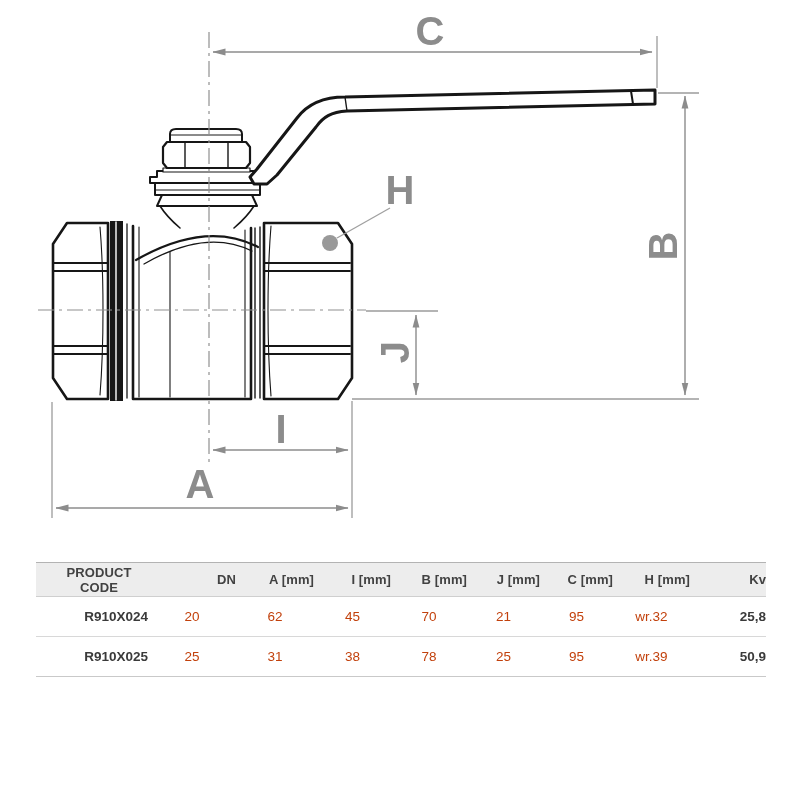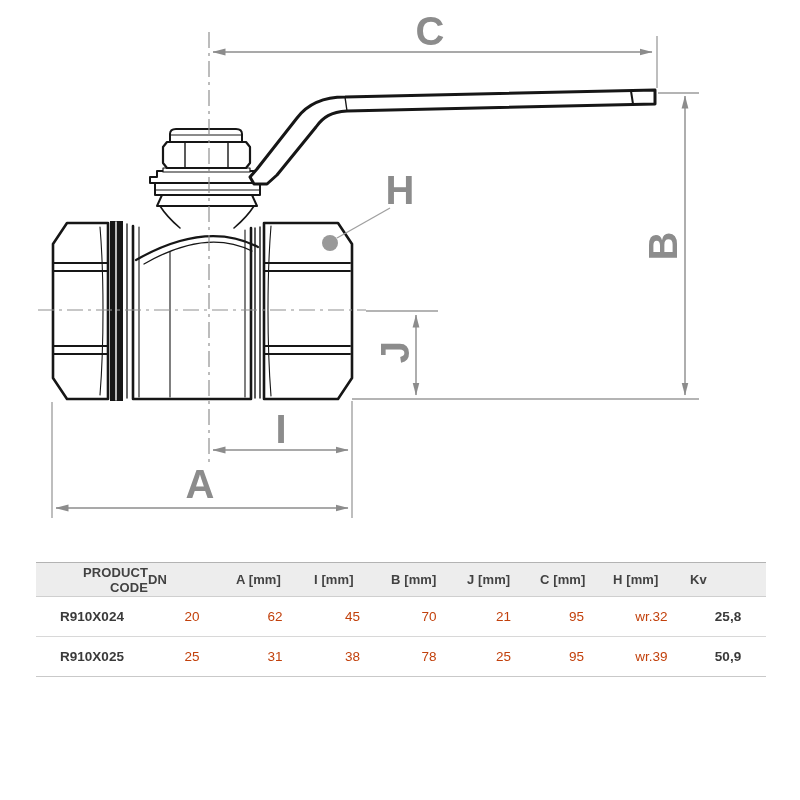--- a/index.html
+++ b/index.html
@@ -34,44 +34,45 @@
     table-layout: fixed;
     border-top: 1px solid #b3b3b3;
     border-bottom: 1px solid #c9c9c9;
   }
   table.specs thead th {
     background: #ededed;
     height: 33px;
     font-size: 13px;
     font-weight: bold;
     color: #424242;
-    text-align: left;
+    text-align: right;
     border-bottom: 1px solid #cfcfcf;
     padding: 0;
     letter-spacing: 0.1px;
   }
   table.specs thead th.first {
-    text-align: right;
+    text-align: center;
     padding-left: 14px;
     margin-top: 20px;
   }
   table.specs tbody td {
     height: 39px;
     font-size: 13.5px;
     color: #c2410c;
     text-align: center;
     padding: 0;
   }
   table.specs tbody tr + tr td {
     border-top: 1px solid #d8d8d8;
   }
   table.specs tbody td.code,
   table.specs tbody td.kv {
     font-weight: bold;
     color: #3a3a3a;
+    text-align: right;
   }
 </style>
 </head>
 <body>
 
 <div class="stage">
 
   <svg class="diagram" viewBox="0 0 800 556" xmlns="http://www.w3.org/2000/svg">
     <defs>
       <marker id="arw" markerWidth="13" markerHeight="9" refX="12.5" refY="4" orient="auto-start-reverse" markerUnits="userSpaceOnUse">

